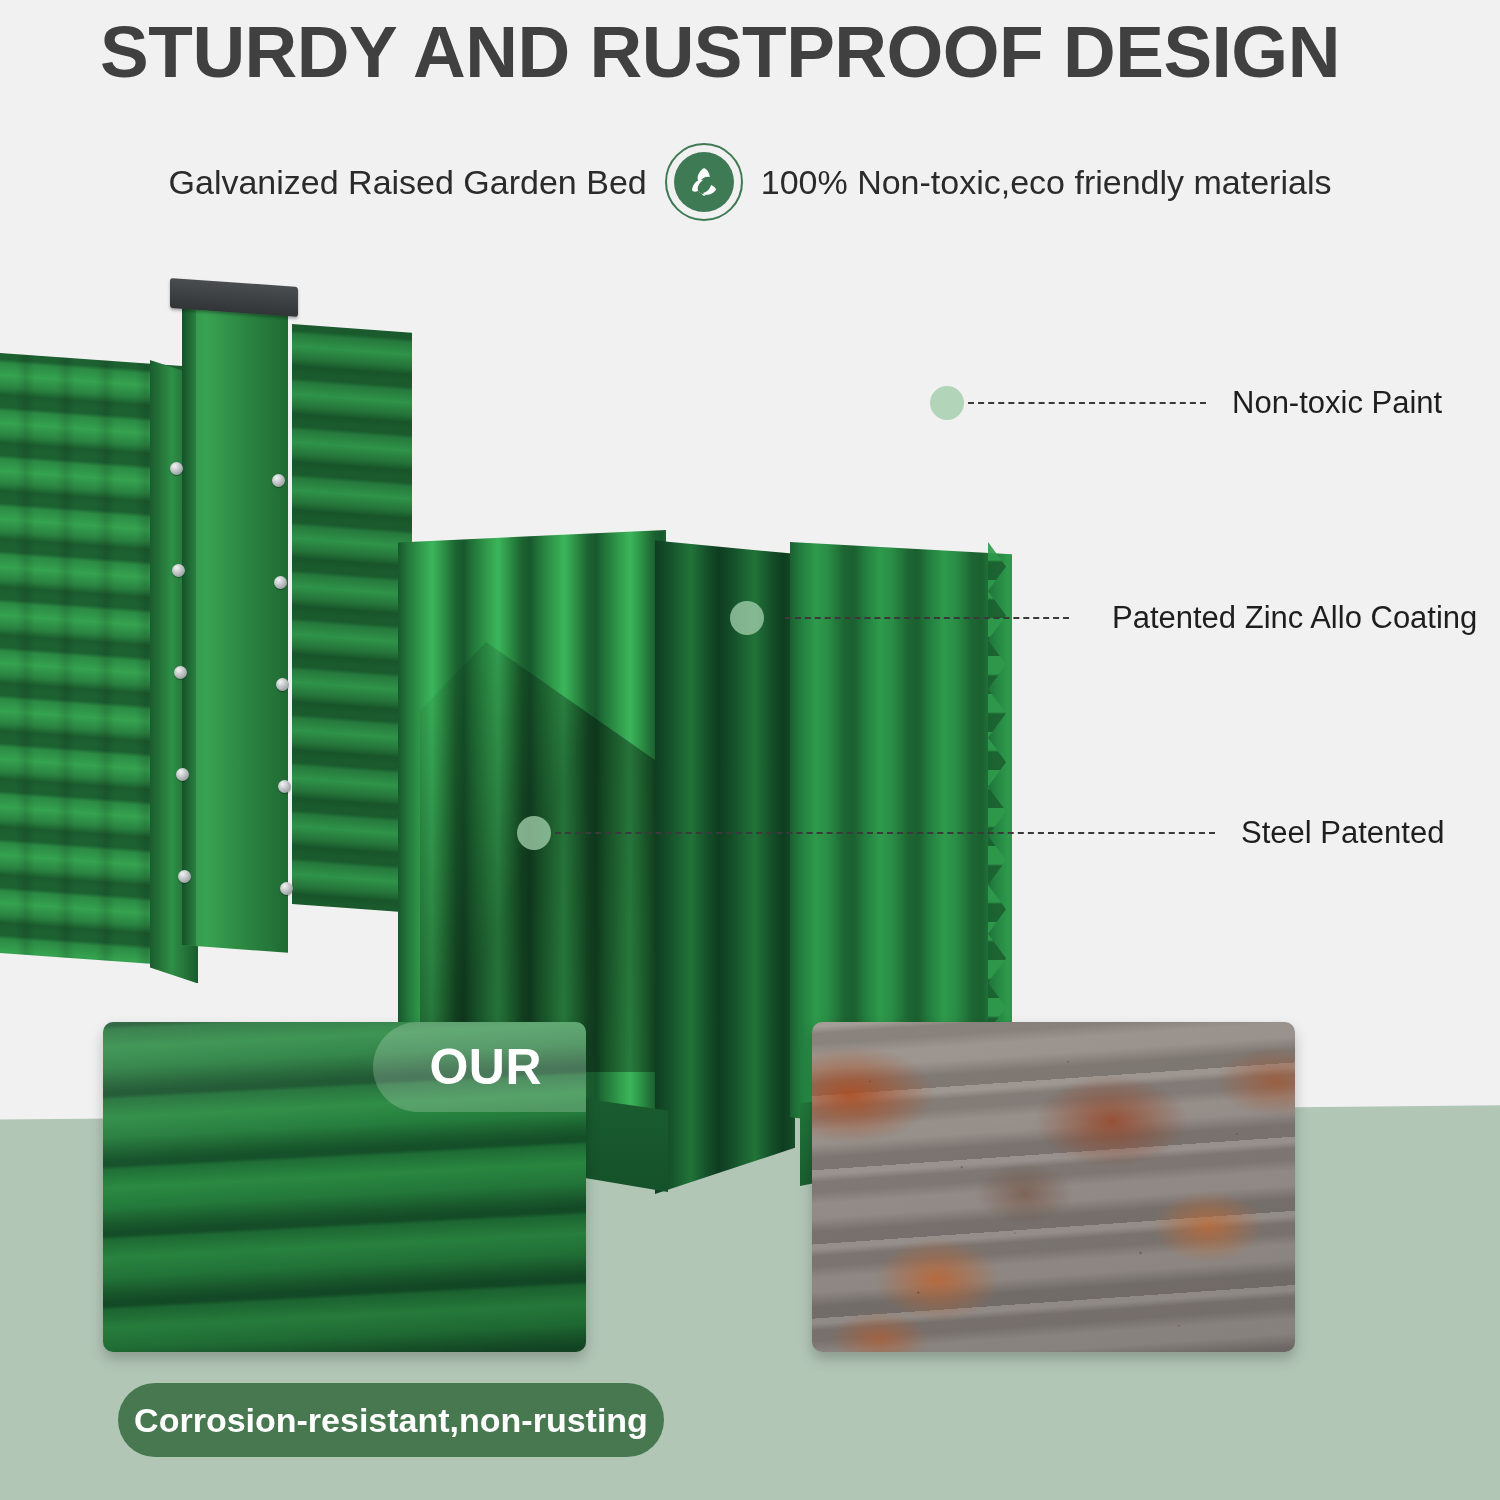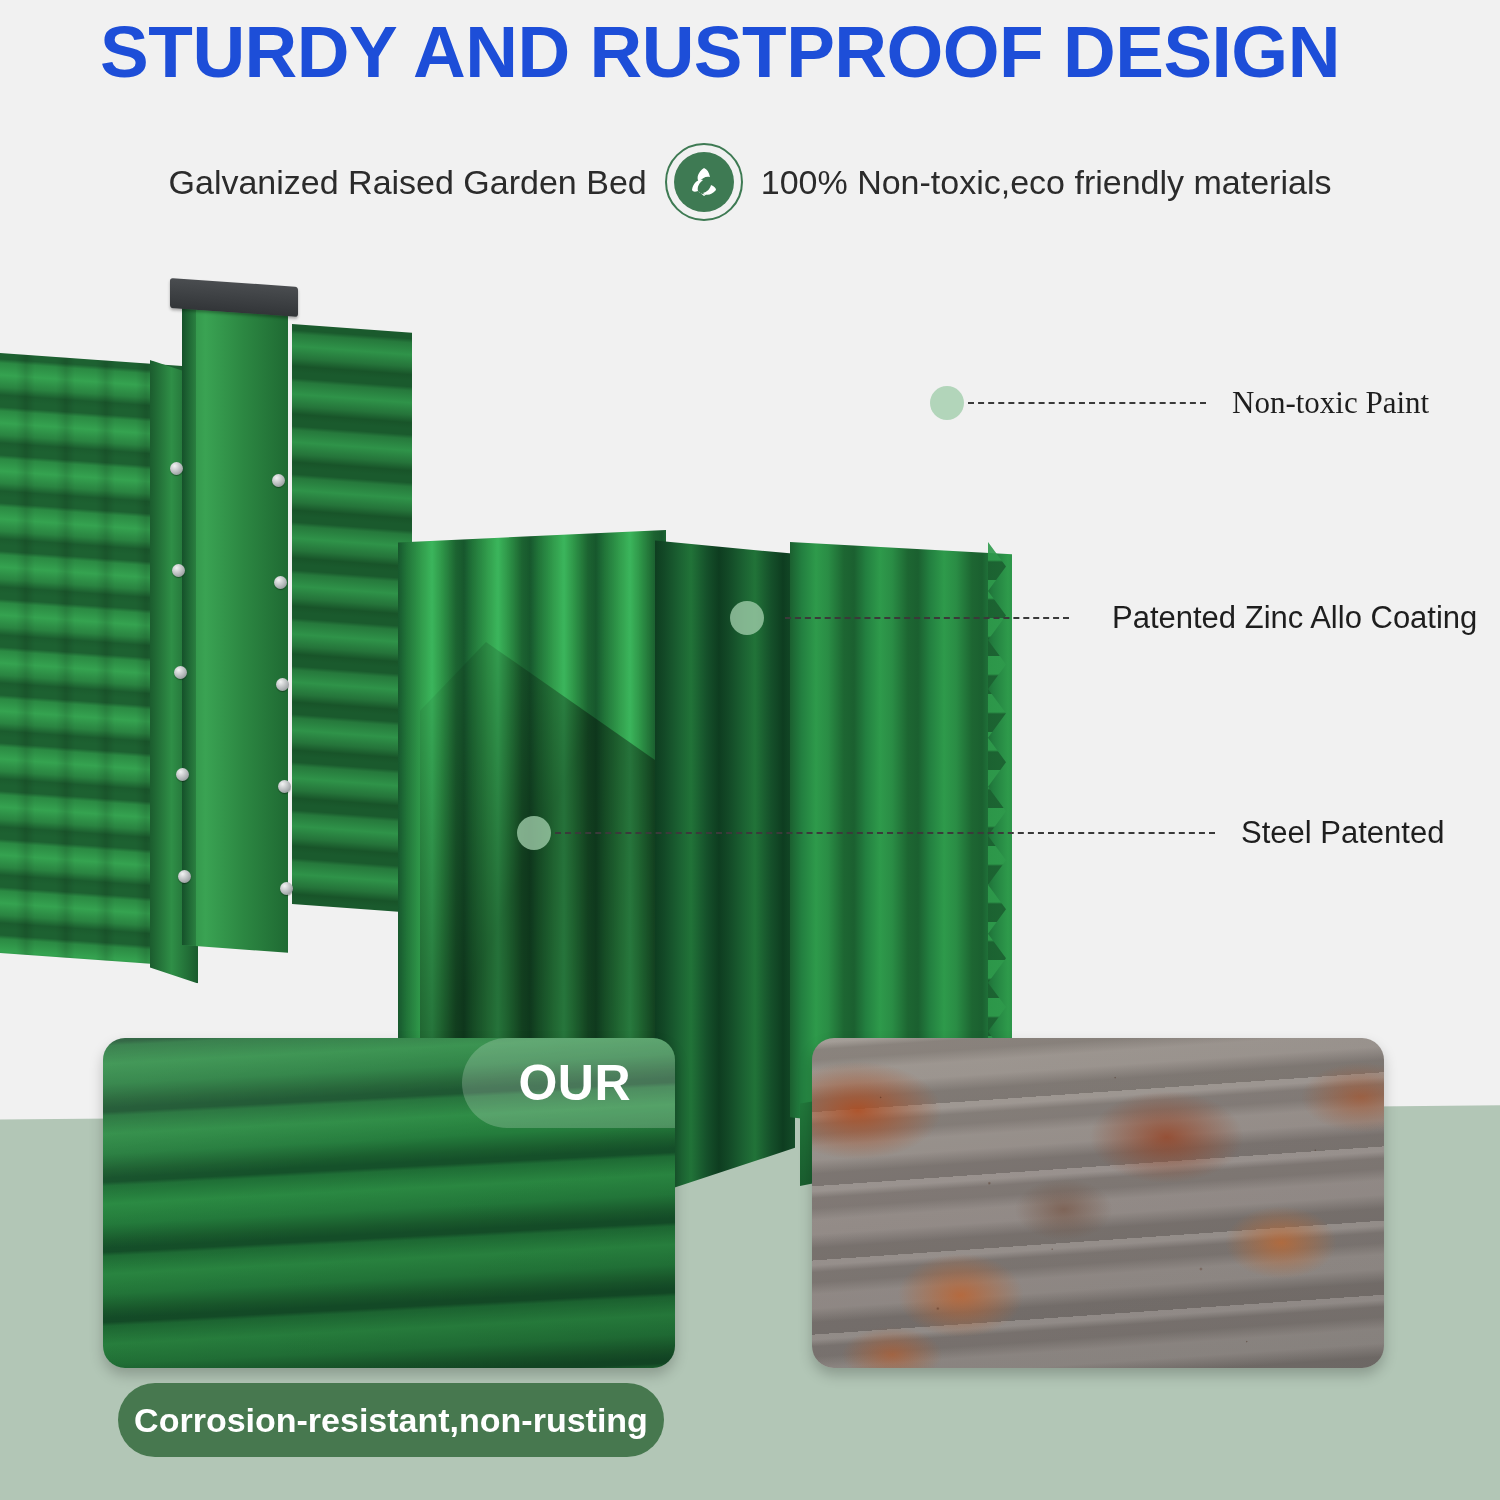--- a/index.html
+++ b/index.html
@@ -21,21 +21,21 @@
     transform-origin:left top;
   }
 
   
   .headline{
     position:absolute;top:4px;left:0;width:1440px;
     text-align:center;
     font-size:73px;line-height:96px;
     font-weight:bold;
     letter-spacing:-0.5px;
-    color:#1d4ed8;
+    color:#404040;
     font-family:"Liberation Sans", sans-serif;
     white-space:nowrap;
   }
   .subline{
     position:absolute;top:143px;left:0;width:1500px;
     display:flex;align-items:center;justify-content:center;gap:18px;
     font-size:34px;line-height:46px;color:#2b2b2b;
     white-space:nowrap;
   }
   .eco-badge{
@@ -183,24 +183,23 @@
   }
   .leader{
     height:0;border-top:2px dashed #3a3a3a;flex:0 0 auto;margin-left:4px;
   }
   .callout-label{
     font-size:31px;line-height:36px;color:#1e1e1e;white-space:nowrap;margin-left:26px;
   }
 
   
   .panel{
-    position:absolute;width:572px;height:330px;border-radius:22px;
+    position:absolute;width:483px;height:330px;border-radius:10px;
     box-shadow:0 7px 14px rgba(0,0,0,.22);
     overflow:hidden;
-    margin-top:16px;
   }
   .panel-our{
     left:103px;top:1022px;
     background:
       repeating-linear-gradient(177deg,
         #15512a 0px,#15512a 4px,
         #1f6f36 8px,#2b8b43 26px,
         #247c3c 46px,#1a5d2e 62px,#15512a 70px);
   }
   .panel-our .gloss{
@@ -306,21 +305,21 @@
 
     <div class="sheet sheet-a"></div>
     <div class="sheet-shade"></div>
     <div class="sheet sheet-b"></div>
     <div class="sheet sheet-c"></div>
     <div class="wave-right"></div>
     <div class="sheet-tail"></div>
     <div class="sheet-tail2"></div>
   </div>
 
-  <div class="callout" style="left:930px;top:385px;font-family:Liberation Serif, serif;">
+  <div class="callout" style="left:930px;top:385px;">
     <span class="dot"></span>
     <span class="leader" style="width:238px;"></span>
     <span class="callout-label">Non-toxic Paint</span>
   </div>
 
   <div class="callout" style="left:730px;top:600px;gap:17px;">
     <span class="dot"></span>
     <span class="leader" style="width:284px;"></span>
     <span class="callout-label">Patented Zinc Allo Coating</span>
   </div>

